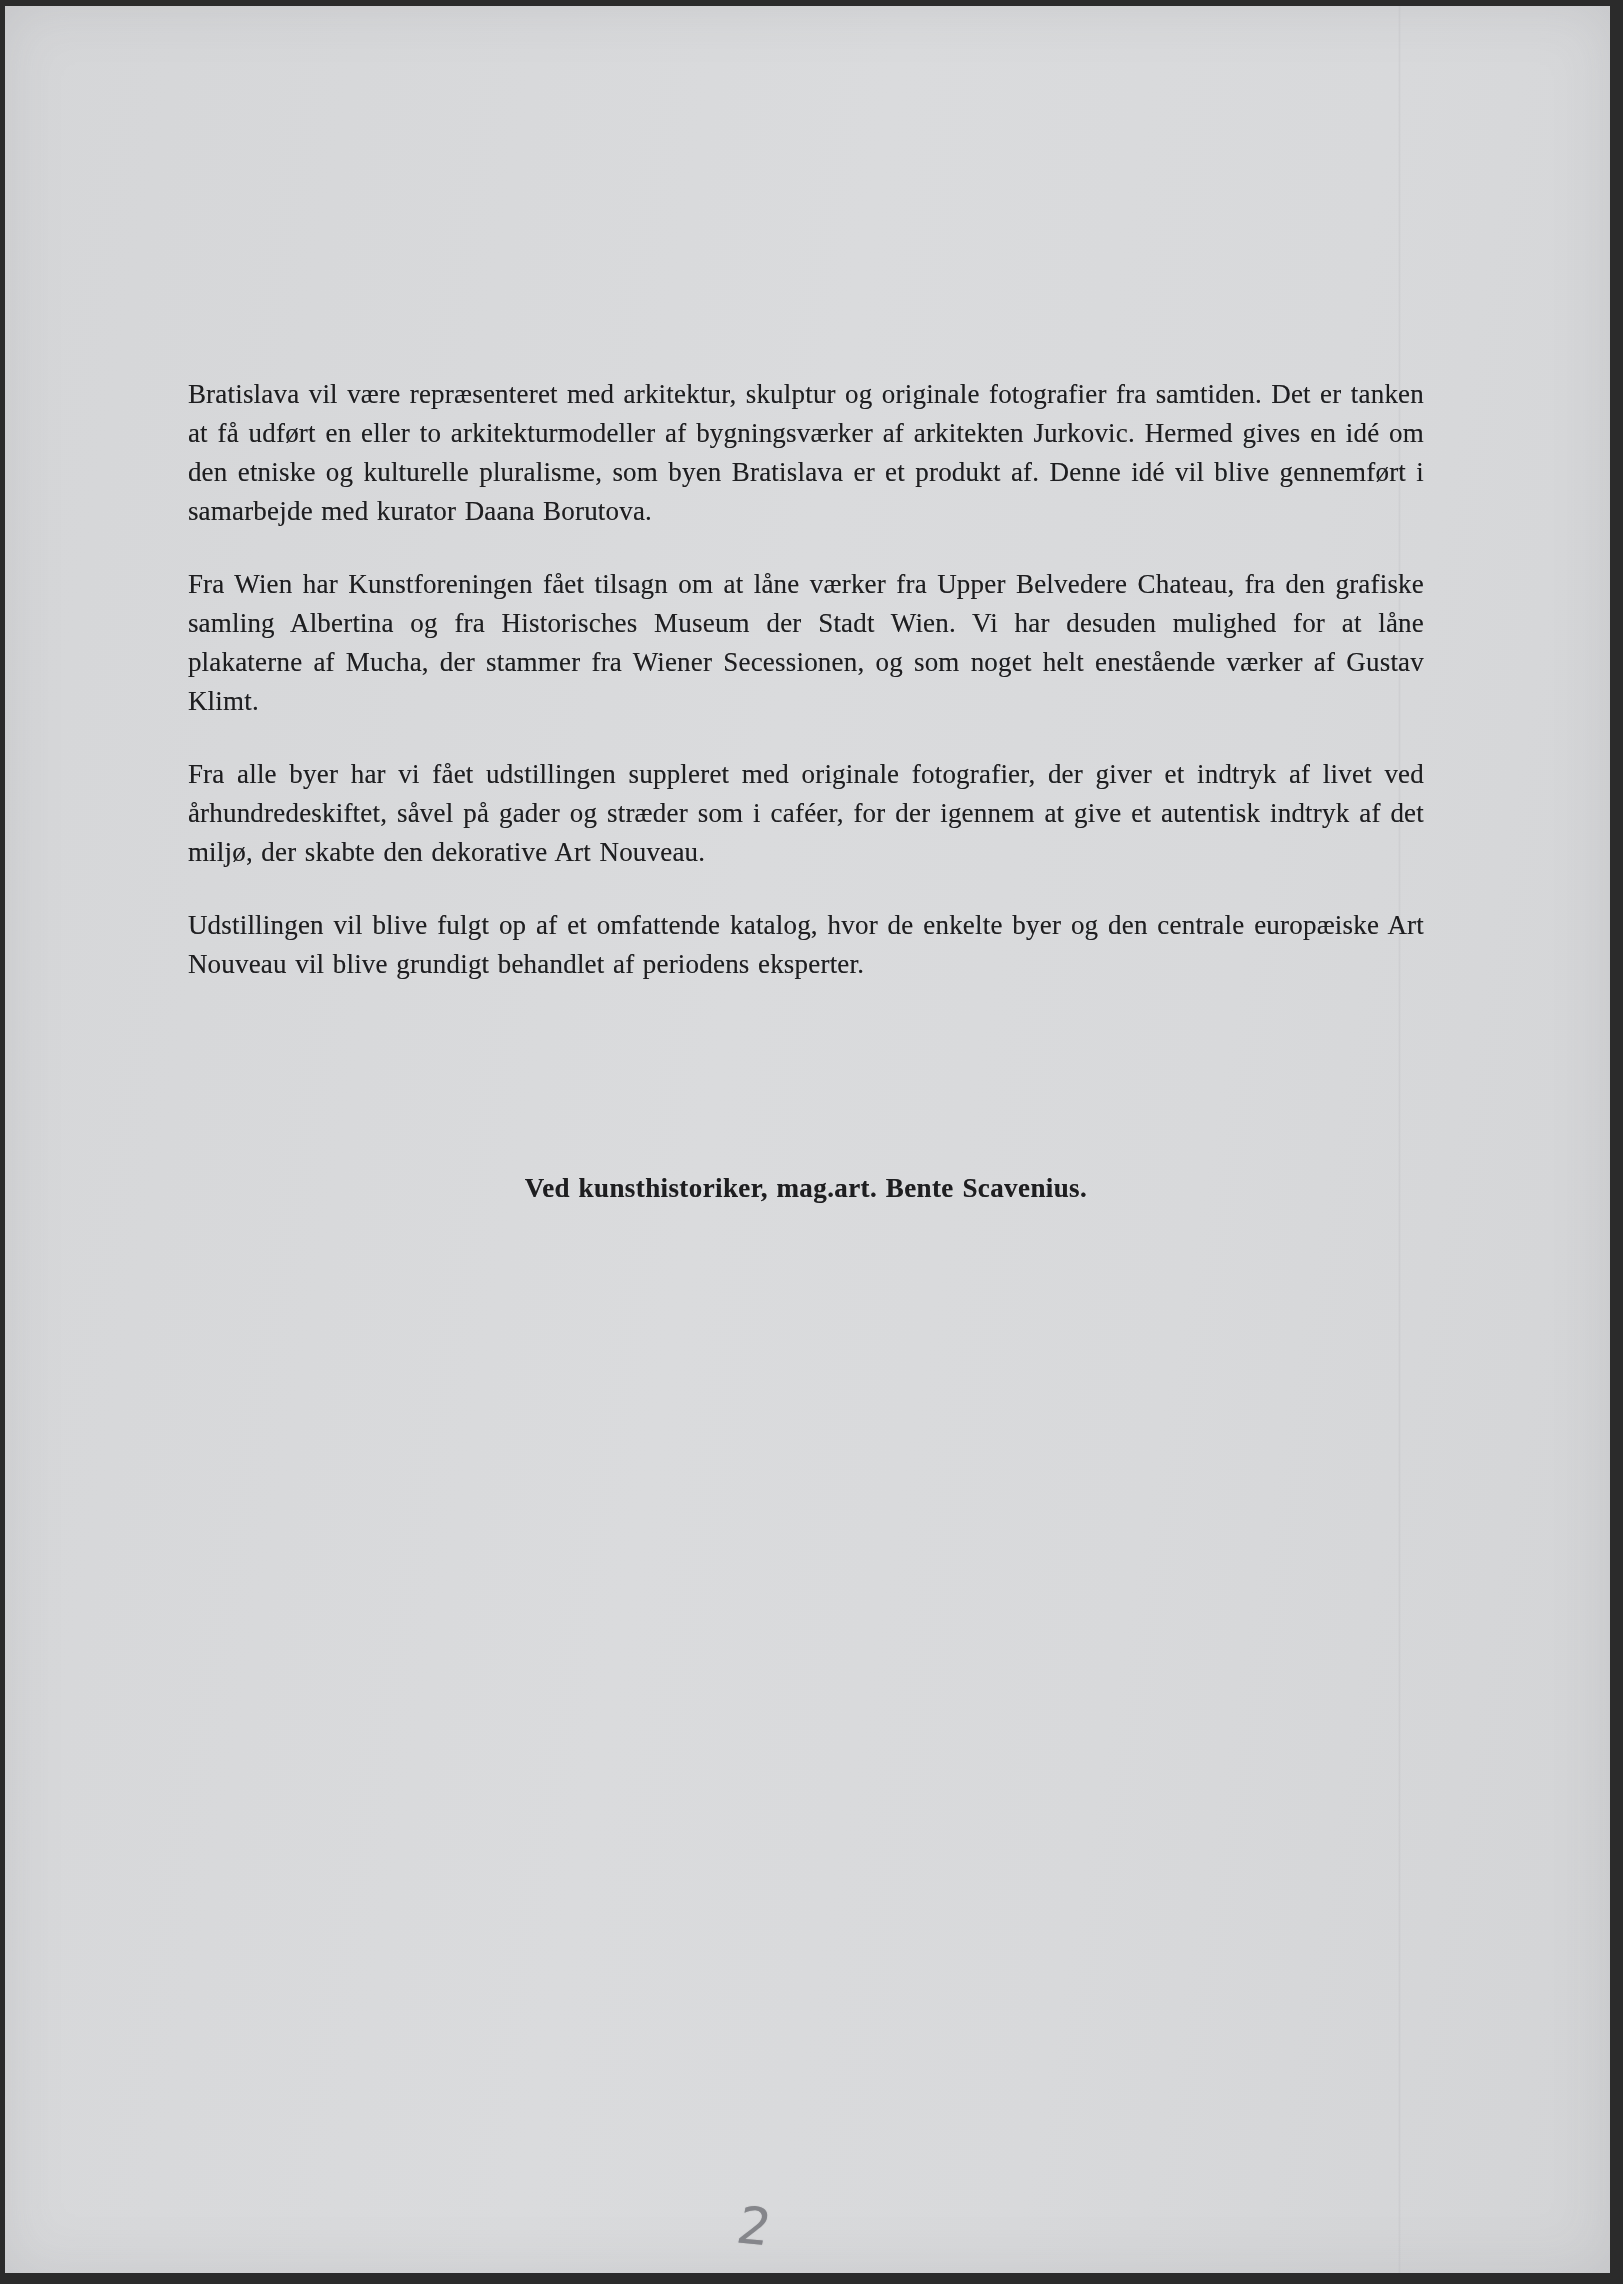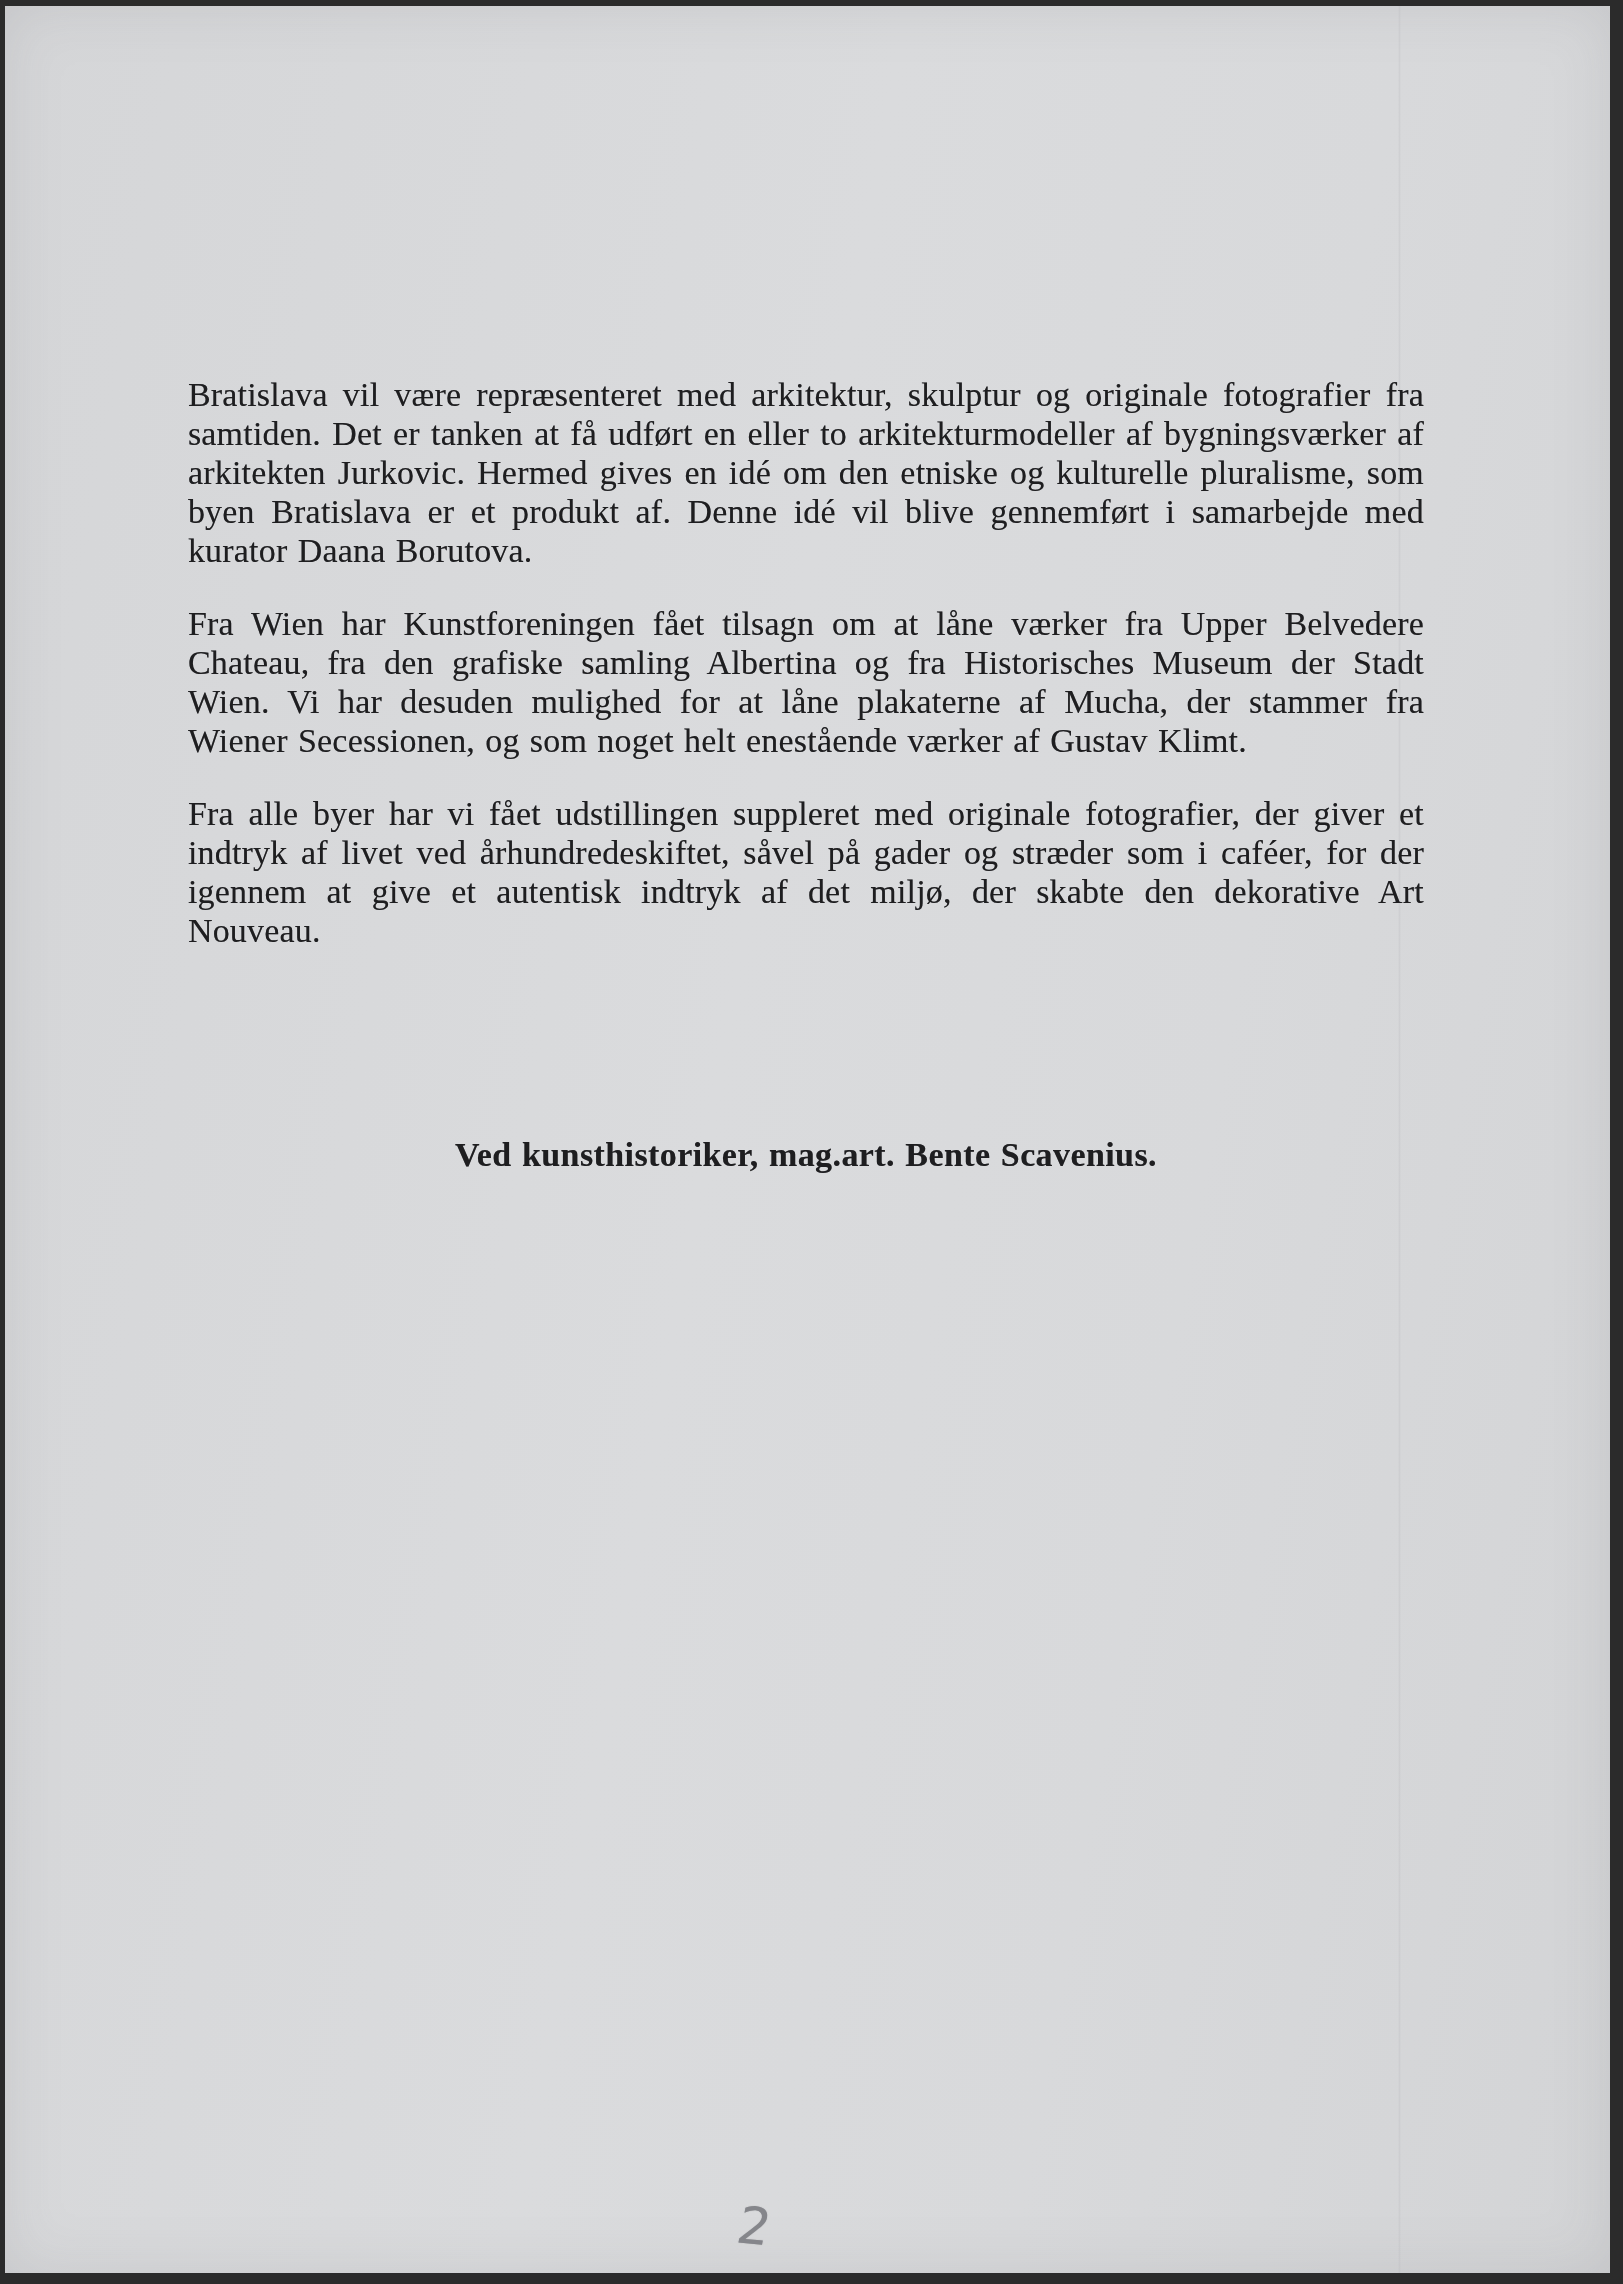--- a/index.html
+++ b/index.html
@@ -23,21 +23,21 @@
     bottom: 10.7px;
     background: linear-gradient(100deg, #d5d6d8 0%, #dadbdd 45%, #d8d9db 70%, #d3d4d6 100%);
     box-shadow: inset 0 0 58px rgba(120,120,125,0.18);
   }
   .text-block {
     position: absolute;
     top: 369px;
     left: 183px;
     right: 186px;
     color: #1e1e20;
-    font-size: 34px;
+    font-size: 27px;
     line-height: 39px;
     text-align: justify;
     word-spacing: 1.5px;
     letter-spacing: 0.2px;
   }
   .text-block p {
     margin: 0 0 34px 0;
     text-shadow: 0 0 0.5px rgba(20,20,25,0.45);
   }
   .text-block p.signature {
@@ -73,19 +73,20 @@
 <div class="paper">
   <div class="crease"></div>
 
   <div class="text-block">
     <p>Bratislava vil være repræsenteret med arkitektur, skulptur og originale fotografier fra samtiden. Det er tanken at få udført en eller to arkitekturmodeller af bygningsværker af arkitekten Jurkovic. Hermed gives en idé om den etniske og kulturelle pluralisme, som byen Bratislava er et produkt af. Denne idé vil blive gennemført i samarbejde med kurator Daana Borutova.</p>
 
     <p>Fra Wien har Kunstforeningen fået tilsagn om at låne værker fra Upper Belvedere Chateau, fra den grafiske samling Albertina og fra Historisches Museum der Stadt Wien. Vi har desuden mulighed for at låne plakaterne af Mucha, der stammer fra Wiener Secessionen, og som noget helt enestående værker af Gustav Klimt.</p>
 
     <p>Fra alle byer har vi fået udstillingen suppleret med originale fotografier, der giver et indtryk af livet ved århundredeskiftet, såvel på gader og stræder som i caféer, for der igennem at give et autentisk indtryk af det miljø, der skabte den dekorative Art Nouveau.</p>
 
+    <p>Udstillingen vil blive fulgt op af et omfattende katalog, hvor de enkelte byer og den centrale europæiske Art Nouveau vil blive grundigt behandlet af periodens eksperter.</p>
 
     <p class="signature">Ved kunsthistoriker, mag.art. Bente Scavenius.</p>
   </div>
 
   <div class="page-number">2</div>
 </div>
 
 
 </body></html>

